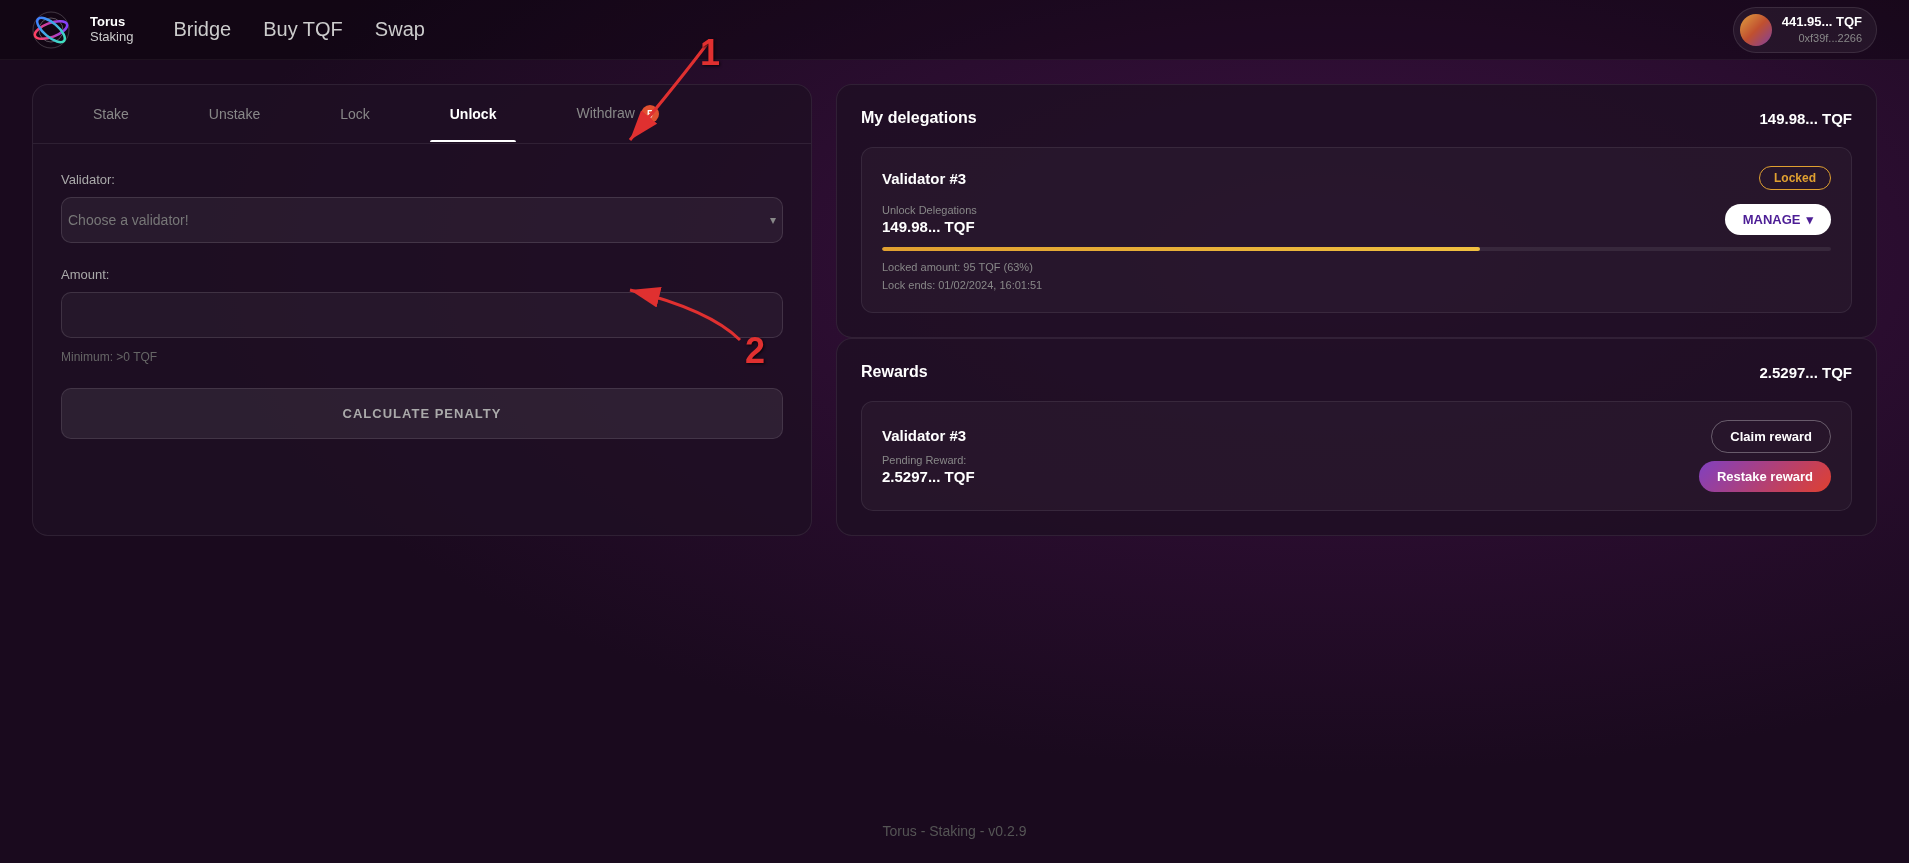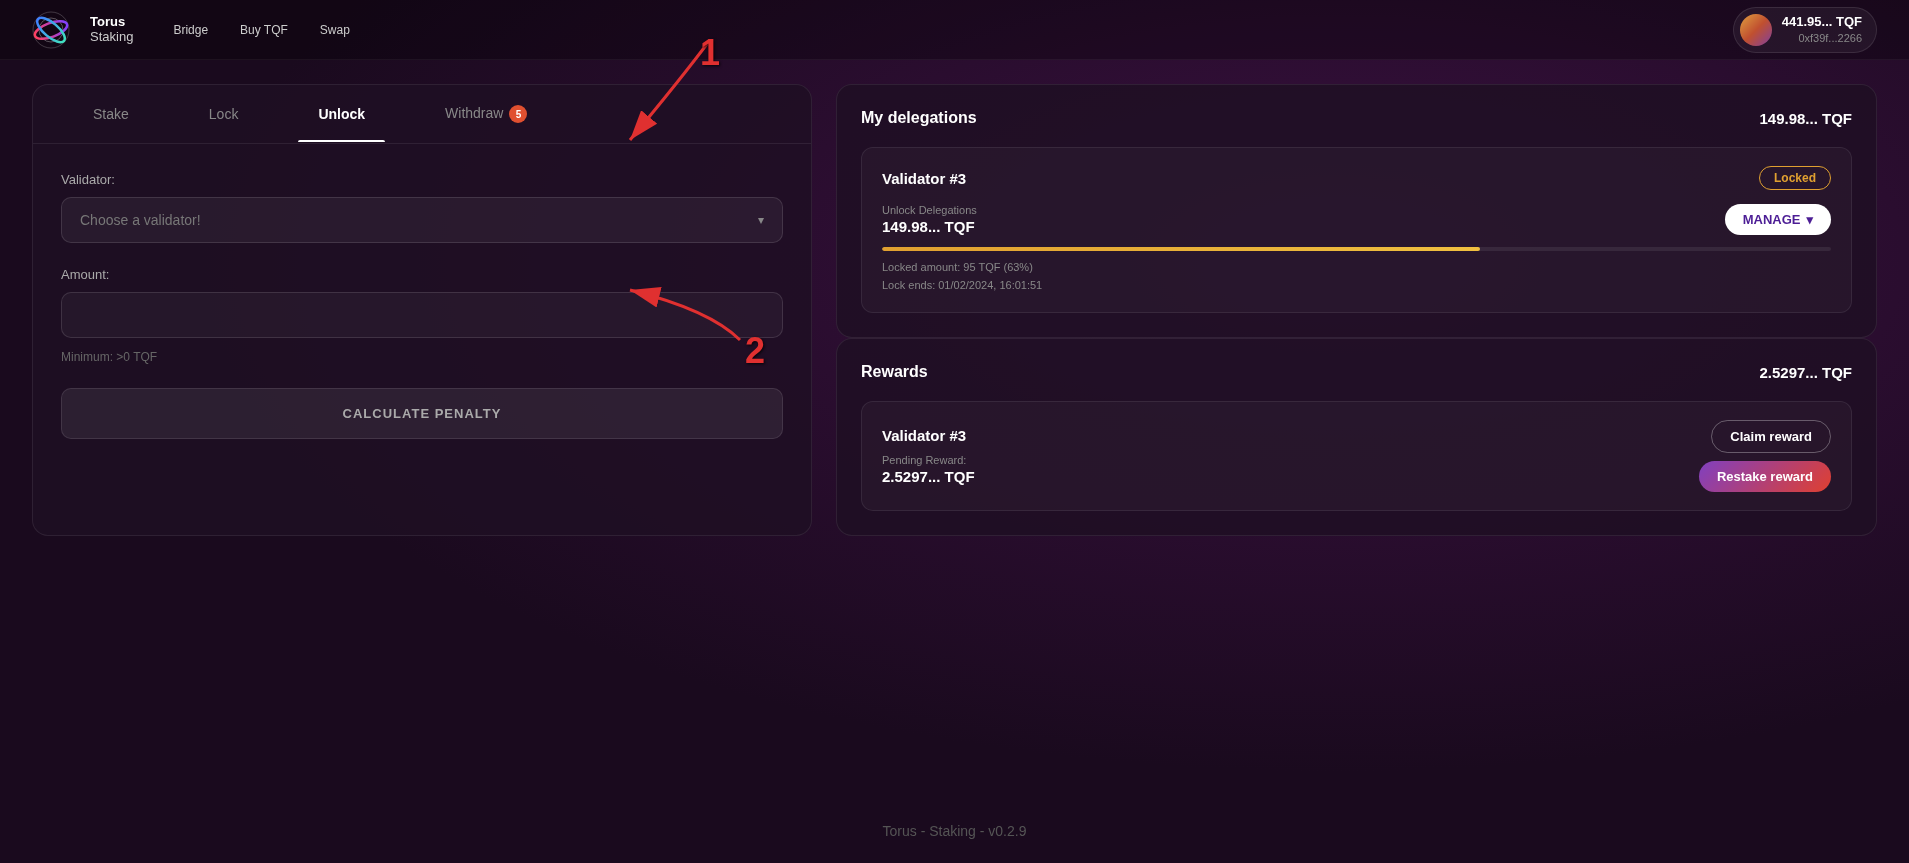--- a/index.html
+++ b/index.html
@@ -67,21 +67,21 @@
 
     nav {
       display: flex;
       gap: 32px;
       flex: 1;
     }
 
     nav a {
       color: #ccc;
       text-decoration: none;
-      font-size: 12px;
+      font-size: 20px;
       font-weight: 500;
       cursor: pointer;
       text-align: right;
     }
 
     .wallet-info {
       display: flex;
       align-items: center;
       gap: 10px;
       background: rgba(255,255,255,0.05);
@@ -191,21 +191,21 @@
       color: #aaa;
       margin-bottom: 10px;
       font-weight: 500;
     }
 
     .validator-select {
       width: 100%;
       background: rgba(255,255,255,0.05);
       border: 1px solid rgba(255,255,255,0.12);
       border-radius: 10px;
-      padding: 14px 18px;
+      padding: 14px 6px;
       color: #777;
       font-size: 14px;
       display: flex;
       align-items: center;
       justify-content: space-between;
       cursor: pointer;
       margin-bottom: 24px;
       transition: border-color 0.2s;
     }
 
@@ -507,20 +507,21 @@
       <span class="wallet-address">0xf39f...2266</span>
     </div>
   </div>
 </header>
 
 <div class="main">
 
   <div class="left-panel">
     <div class="tabs">
       <div class="tab">Stake</div>
+      <div class="tab">Unstake</div>
       <div class="tab">Lock</div>
       <div class="tab active">Unlock</div>
       <div class="tab">
         <span>Withdraw</span><span class="tab-badge">5</span>
       </div>
     </div>
 
     <div class="form-content">
       <div class="field-label">Validator:</div>
       <div class="validator-select">

